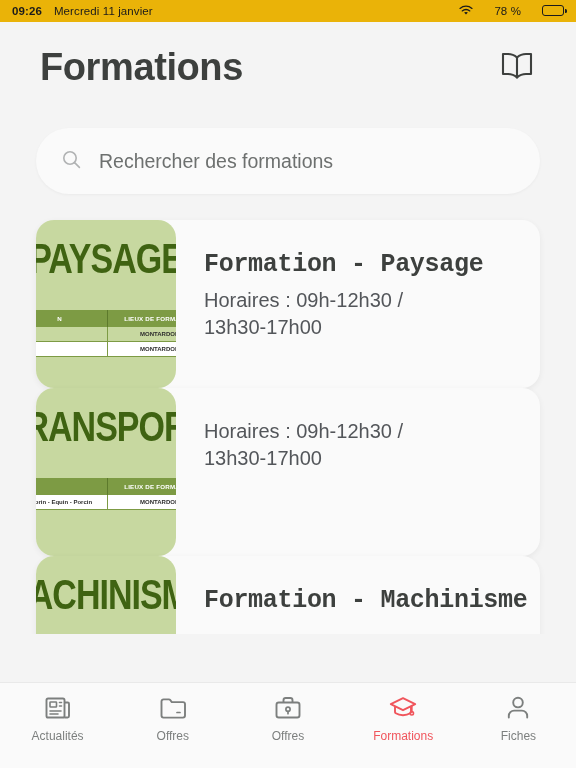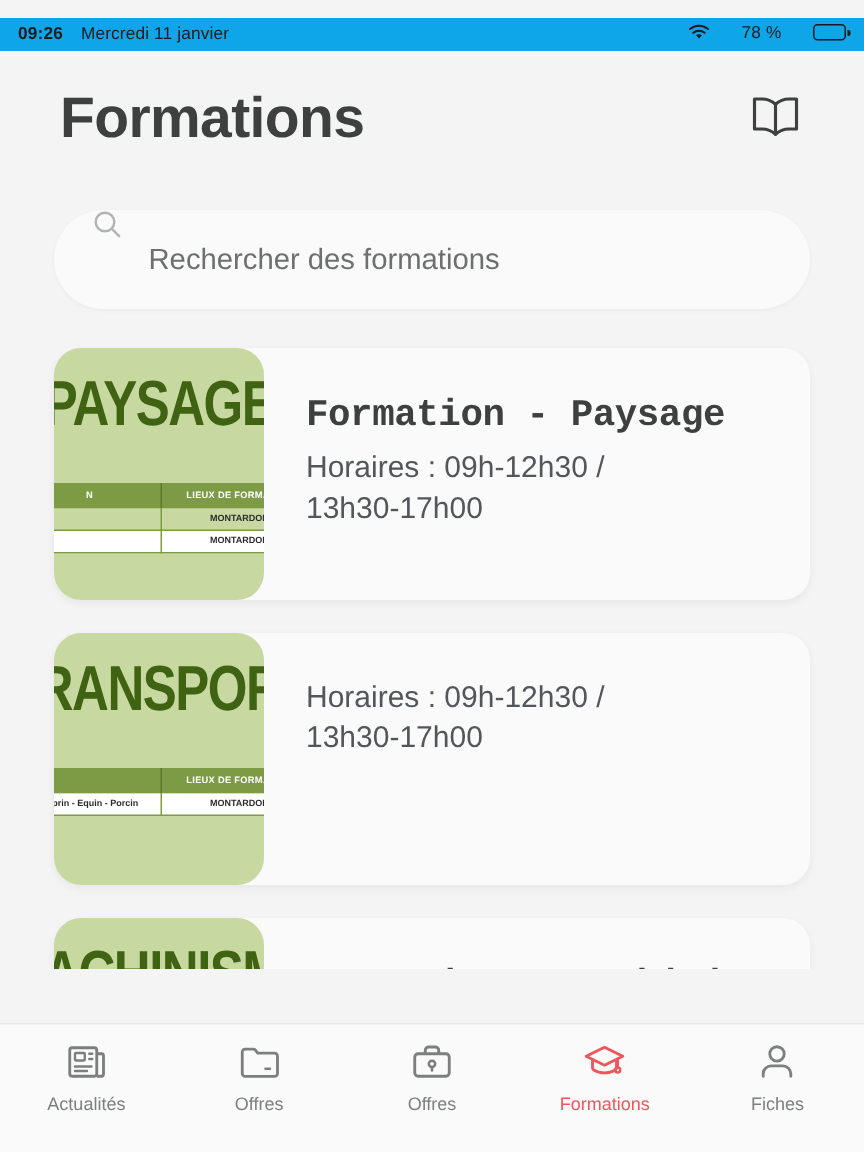--- a/index.html
+++ b/index.html
@@ -19,22 +19,21 @@
 
   
   .status-bar {
     height: 22px;
     display: flex;
     align-items: center;
     padding: 0 12px;
     font-size: 11.5px;
     color: #1b1b1b;
     letter-spacing: 0.1px;
-    background: #0ea5e9;
-    margin-top: 12px;
+    background: #eab308;
   }
   .status-left { display: flex; align-items: center; gap: 12px; }
   .status-time { font-weight: 600; }
   .status-date { font-weight: 400; }
   .status-right {
     margin-left: auto;
     display: flex;
     align-items: flex-start;
     gap: 21px;
   }
@@ -76,41 +75,41 @@
     background: transparent; border: none; cursor: pointer;
   }
 
   
   .search-wrap { padding: 16px 36px 0 36px; }
   .search-box {
     height: 66px;
     background: #fafafa;
     border-radius: 33px;
     display: flex;
+    align-items: center;
     padding: 0 26px;
     box-shadow: 0 1px 3px rgba(0,0,0,0.045);
   }
   .search-icon { flex: 0 0 auto; margin-right: 18px; opacity: 0.55; }
   .search-input {
     flex: 1;
     border: none;
     outline: none;
     background: transparent;
     font-family: "Liberation Sans", sans-serif;
     font-size: 19.5px;
     color: #6d706f;
   }
   .search-input::placeholder { color: #6d706f; opacity: 1; }
 
   
   .list {
     padding: 26px 36px 0 36px;
     display: flex;
     flex-direction: column;
-    gap: 22px;
     height: 440px;
     overflow: hidden;
   }
   .course-card {
     position: relative;
     height: 168px;
     flex: 0 0 168px;
     background: #fafafa;
     border-radius: 18px;
     box-shadow: 0 2px 6px rgba(0,0,0,0.06);

